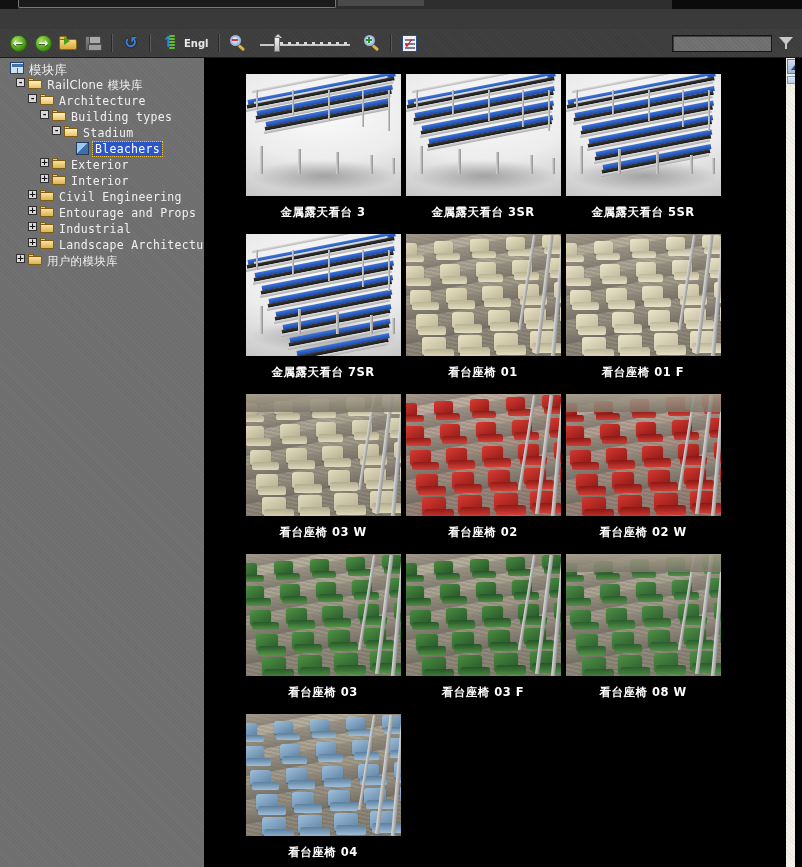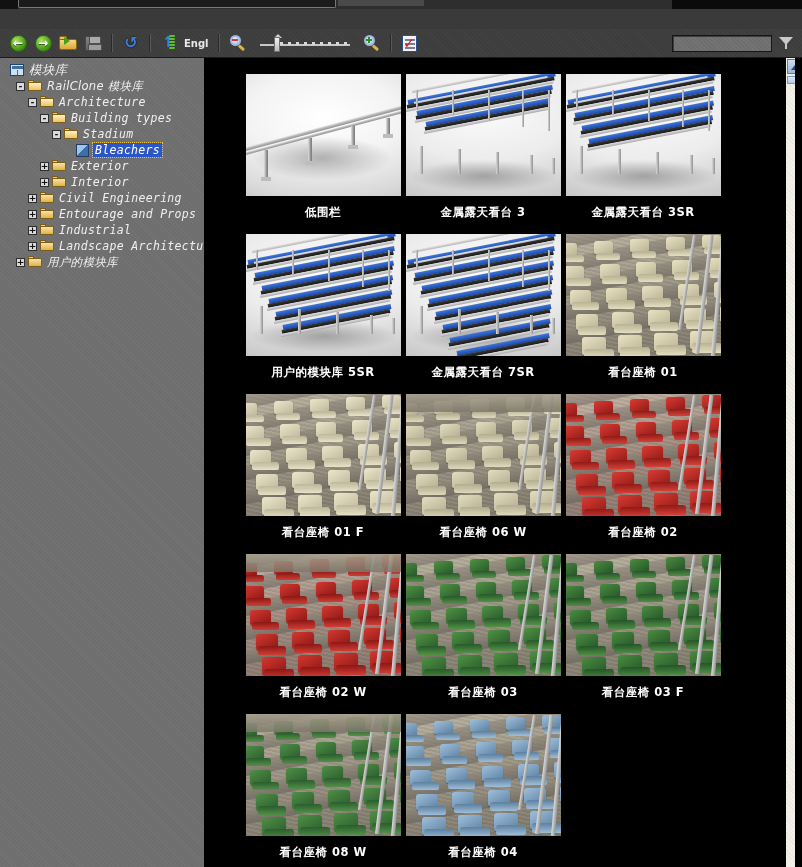--- a/index.html
+++ b/index.html
@@ -236,23 +236,22 @@
     background: linear-gradient(#dfe9f6, #b6c8de);
     border: 1px solid #7d97b8;
   }
   .vscroll-gapright {
     position: absolute; right: 0; top: 0; width: 7px; height: 809px; background: #000;
   }
 
   
   .tree { padding: 4px 0 0 0; font-size: 11.5px; color: #eaeaea; }
   .trow {
-    display: flex; align-items: center; height: 16px; white-space: nowrap;
+    display: flex; align-items: flex-start; height: 16px; white-space: nowrap;
     font-family: "DejaVu Sans Mono", monospace;
-    font-style: italic;
   }
   .trow.cjk { font-family: "DejaVu Sans", sans-serif; }
   .tbox {
     width: 9px; height: 9px; background: #d9d9d9; border: 1px solid #2f2f2f;
     display: inline-flex; align-items: center; justify-content: center;
     font-size: 9px; line-height: 7px; color: #111; font-family: "DejaVu Sans", sans-serif;
     margin-right: 3px; flex: 0 0 auto; font-weight: bold;
   }
   .tbox.empty { visibility: hidden; }
   .ticon-folder {
@@ -552,37 +551,20 @@
           </div>
         </div>
     </div>
 
     <div class="splitter"></div>
 
     <div class="grid-panel">
       <div class="grid" id="grid-root">
           <div class="cell">
             <div class="thumb-img">
-              <div class="sc bg-studio"></div>
-              <div class="shadow-el" style="left:6px;top:62px;width:140px;height:44px"></div>
-              <div class="bar-h" style="left:-4px;top:74px;width:170px;height:4px;transform:rotate(-15deg);transform-origin:left center"></div>
-              <div class="bar-h" style="left:-4px;top:79px;width:170px;height:3px;transform:rotate(-15deg);transform-origin:left center"></div>
-              <div class="post-v" style="left:18px;top:76px;width:4px;height:30px"></div>
-              <div class="post-v" style="left:15px;top:103px;width:10px;height:4px;background:#bdbdbd"></div>
-              <div class="post-v" style="left:62px;top:64px;width:4px;height:26px"></div>
-              <div class="post-v" style="left:59px;top:87px;width:10px;height:4px;background:#bdbdbd"></div>
-              <div class="post-v" style="left:105px;top:52px;width:4px;height:22px"></div>
-              <div class="post-v" style="left:102px;top:71px;width:10px;height:4px;background:#bdbdbd"></div>
-              <div class="post-v" style="left:140px;top:44px;width:4px;height:19px"></div>
-              <div class="post-v" style="left:137px;top:60px;width:10px;height:4px;background:#bdbdbd"></div>
-            </div>
-            <div class="caption">低围栏</div>
-          </div>
-          <div class="cell">
-            <div class="thumb-img">
               <div class="sc bg-bleach"></div>
               <div class="shadow-el" style="left:4px;top:86px;width:148px;height:32px"></div>
               <div class="bl-plank bl-blue" style="left:2px;top:26px;width:150px;height:5px;transform:rotate(-11deg)"></div>
               <div class="bl-plank bl-dark" style="left:1px;top:31px;width:150px;height:4px;transform:rotate(-11deg)"></div>
               <div class="bl-plank bl-gray" style="left:0px;top:35px;width:150px;height:3px;transform:rotate(-11deg)"></div>
               <div class="bl-plank bl-blue" style="left:11px;top:37px;width:138px;height:5px;transform:rotate(-11deg)"></div>
               <div class="bl-plank bl-dark" style="left:10px;top:42px;width:138px;height:4px;transform:rotate(-11deg)"></div>
               <div class="bl-plank bl-gray" style="left:9px;top:46px;width:138px;height:3px;transform:rotate(-11deg)"></div>
               <div class="bl-plank bl-blue" style="left:20px;top:48px;width:126px;height:5px;transform:rotate(-11deg)"></div>
               <div class="bl-plank bl-dark" style="left:19px;top:53px;width:126px;height:4px;transform:rotate(-11deg)"></div>
@@ -661,21 +643,21 @@
               <div class="bl-leg" style="left:46px;top:16px;width:2.5px;height:25.36px"></div>
               <div class="bl-leg" style="left:82px;top:16px;width:2.5px;height:31.12px"></div>
               <div class="bl-leg" style="left:116px;top:16px;width:2.5px;height:36.56px"></div>
               <div class="bl-leg" style="left:142px;top:16px;width:2.5px;height:40.72px"></div>
               <div class="bl-leg" style="left:14px;top:72px;width:3px;height:28px"></div>
               <div class="bl-leg" style="left:52px;top:75px;width:3px;height:25px"></div>
               <div class="bl-leg" style="left:90px;top:78px;width:3px;height:22px"></div>
               <div class="bl-leg" style="left:124px;top:81px;width:3px;height:19px"></div>
               <div class="bl-leg" style="left:146px;top:84px;width:3px;height:16px"></div>
             </div>
-            <div class="caption">用户的模块库 5SR</div>
+            <div class="caption">金属露天看台 5SR</div>
           </div>
           <div class="cell">
             <div class="thumb-img">
               <div class="sc bg-bleach"></div>
               <div class="shadow-el" style="left:4px;top:86px;width:148px;height:32px"></div>
               <div class="bl-plank bl-blue" style="left:2px;top:26px;width:150px;height:5px;transform:rotate(-11deg)"></div>
               <div class="bl-plank bl-dark" style="left:1px;top:31px;width:150px;height:4px;transform:rotate(-11deg)"></div>
               <div class="bl-plank bl-gray" style="left:0px;top:35px;width:150px;height:3px;transform:rotate(-11deg)"></div>
               <div class="bl-plank bl-blue" style="left:9px;top:39px;width:142px;height:5px;transform:rotate(-11deg)"></div>
               <div class="bl-plank bl-dark" style="left:8px;top:44px;width:142px;height:4px;transform:rotate(-11deg)"></div>
@@ -888,21 +870,21 @@
               <div class="seat" style="left:54px;top:113.39px;width:30px;height:9.790000000000001px;background:linear-gradient(180deg, #b2ab8f 0%, #e4dec0 100%);opacity:.95"></div>
               <div class="seat" style="left:88px;top:99.41px;width:24px;height:17.8px;background:linear-gradient(150deg, #e4dec0 0%, #b2ab8f 100%);box-shadow:0 1px 1px rgba(0,0,0,.35)"></div>
               <div class="seat" style="left:90px;top:111.41px;width:30px;height:9.790000000000001px;background:linear-gradient(180deg, #b2ab8f 0%, #e4dec0 100%);opacity:.95"></div>
               <div class="seat" style="left:124px;top:97.43px;width:24px;height:17.8px;background:linear-gradient(150deg, #e4dec0 0%, #b2ab8f 100%);box-shadow:0 1px 1px rgba(0,0,0,.35)"></div>
               <div class="seat" style="left:126px;top:109.43px;width:30px;height:9.790000000000001px;background:linear-gradient(180deg, #b2ab8f 0%, #e4dec0 100%);opacity:.95"></div>
               <div class="railp" style="right:22px;top:0px;width:4px;height:120px;transform:rotate(7deg)"></div>
               <div class="railp" style="right:6px;top:6px;width:4px;height:116px;transform:rotate(5deg)"></div>
               <div class="railp" style="right:40px;top:0px;width:3px;height:96px;transform:rotate(9deg)"></div>
               <div style="position:absolute;left:0;top:0;width:155px;height:18px;background:linear-gradient(#a79f8c,#7e786b);opacity:.85"></div>
             </div>
-            <div class="caption">看台座椅 06 W</div>
+            <div class="caption">看台座椅 03 W</div>
           </div>
           <div class="cell">
             <div class="thumb-img">
               <div class="sc bg-concrete-red"></div>
               <div class="step" style="left:-20px;top:4px;width:210px;height:14px;transform:rotate(-11deg);background:linear-gradient(#8e8779,#6e6860);opacity:0.55"></div>
               <div class="step" style="left:-20px;top:28px;width:210px;height:14px;transform:rotate(-11deg);background:linear-gradient(#8e8779,#6e6860);opacity:0.6200000000000001"></div>
               <div class="step" style="left:-20px;top:52px;width:210px;height:14px;transform:rotate(-11deg);background:linear-gradient(#8e8779,#6e6860);opacity:0.6900000000000001"></div>
               <div class="step" style="left:-20px;top:76px;width:210px;height:14px;transform:rotate(-11deg);background:linear-gradient(#8e8779,#6e6860);opacity:0.76"></div>
               <div class="step" style="left:-20px;top:100px;width:210px;height:14px;transform:rotate(-11deg);background:linear-gradient(#8e8779,#6e6860);opacity:0.8300000000000001"></div>
               <div class="seat" style="left:-8px;top:8.689999999999998px;width:19.200000000000003px;height:13px;background:linear-gradient(150deg, #d93b33 0%, #8f1a16 100%);box-shadow:0 1px 1px rgba(0,0,0,.35)"></div>

